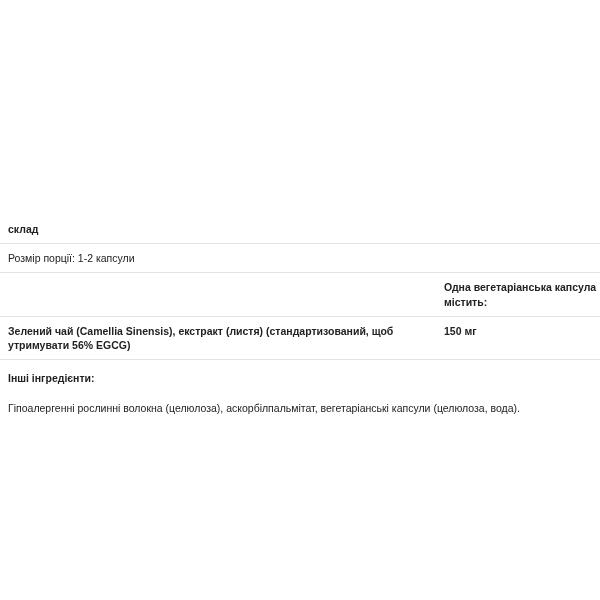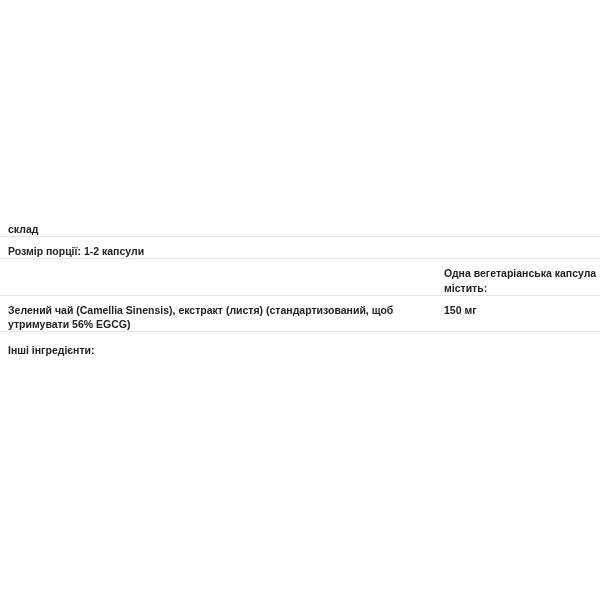--- a/index.html
+++ b/index.html
@@ -25,41 +25,41 @@
     left: 0;
     top: 215px;
     width: 600px;
   }
   table.facts {
     width: 100%;
     border-collapse: collapse;
     table-layout: fixed;
   }
   table.facts td {
-    padding: 7px 8px 0 8px;
+    padding: 7px 8px 7px 8px;
     vertical-align: top;
     font-size: 10.5px;
     line-height: 1.35;
     border-bottom: 1px solid #e4e4e4;
     margin-left: 16px;
   }
   .col-left {
     width: 420px;
   }
   .col-right {
     width: 180px;
   }
   .row-title td {
     font-weight: bold;
     font-size: 10.5px;
     padding-top: 7px;
     padding-bottom: 7px;
   }
   .row-serving td {
-    font-weight: bold;
+    font-weight: normal;
     font-size: 10.5px;
   }
   .row-header td {
     font-weight: bold;
     font-size: 10.5px;
     padding-top: 8px;
     padding-bottom: 9px;
   }
   .row-header .col-left {
     border-bottom: 1px solid #e4e4e4;
@@ -113,16 +113,17 @@
           <td class="col-right">Одна вегетаріанська капсула містить:</td>
         </tr>
         <tr class="row-nutrient">
           <td class="col-left">Зелений чай (Camellia Sinensis), екстракт (листя) (стандартизований, щоб утримувати 56% EGCG)</td>
           <td class="col-right amount">150 мг</td>
         </tr>
       </tbody>
     </table>
 
     <div class="other-label">Інші інгредієнти:</div>
+    <div class="other-text">Гіпоалергенні рослинні волокна (целюлоза), аскорбілпальмітат, вегетаріанські капсули (целюлоза, вода).</div>
 
   </div>
 
 </div>
 
 </body></html>

